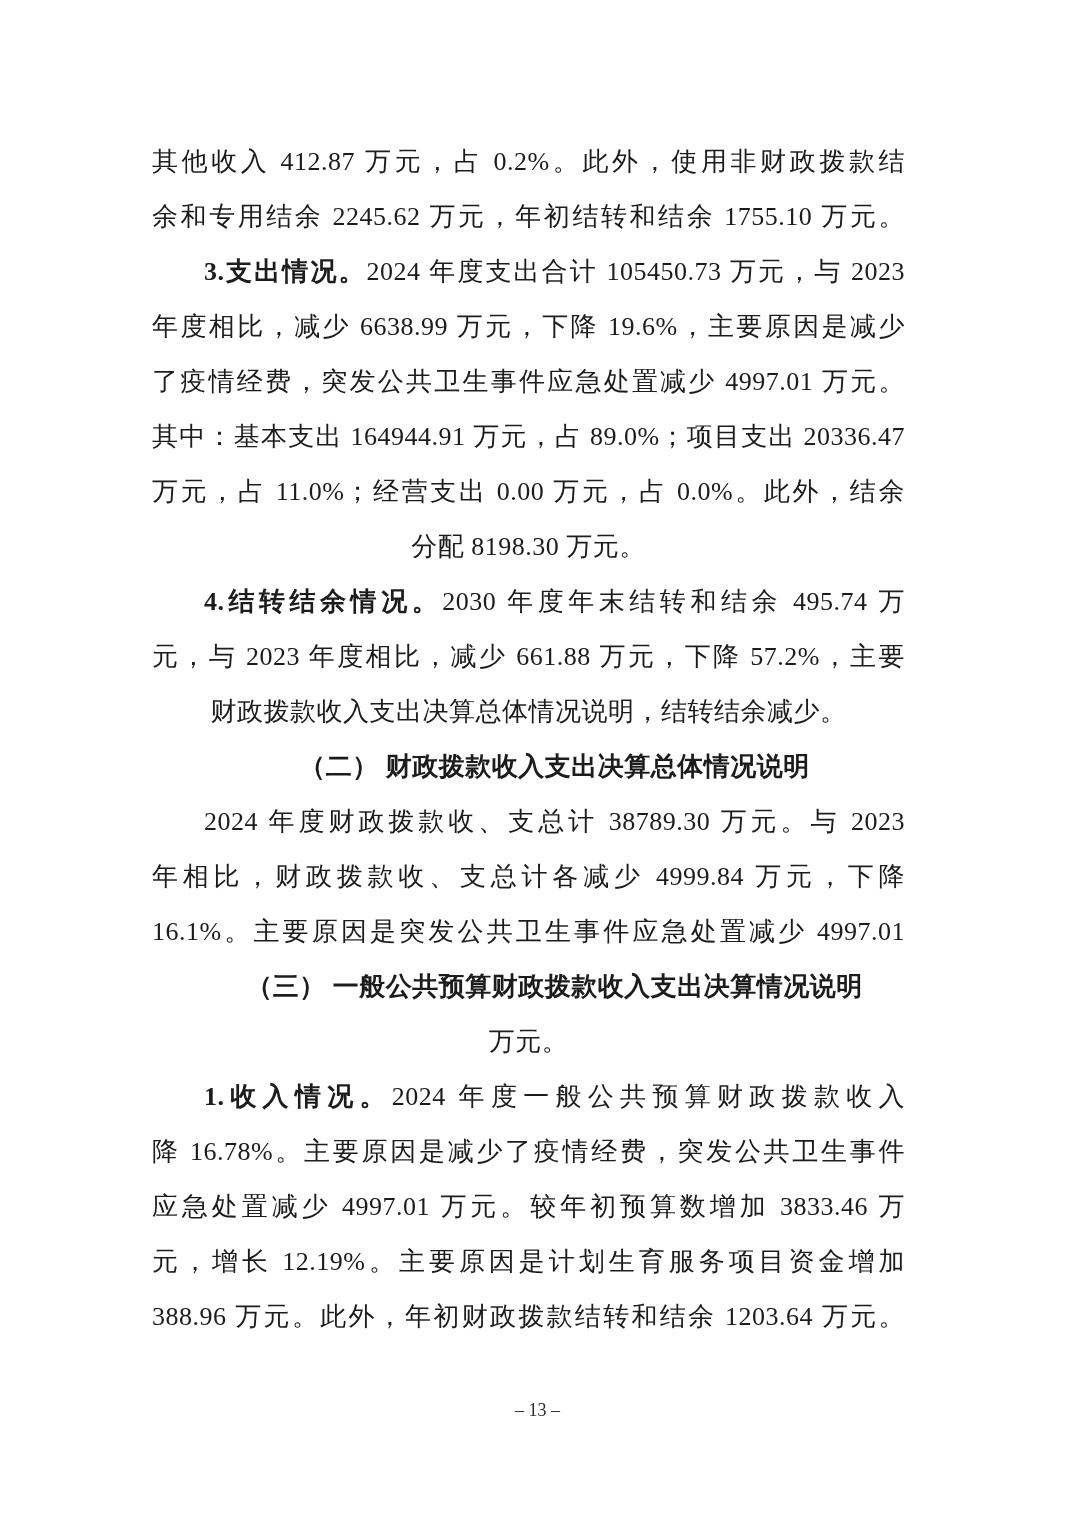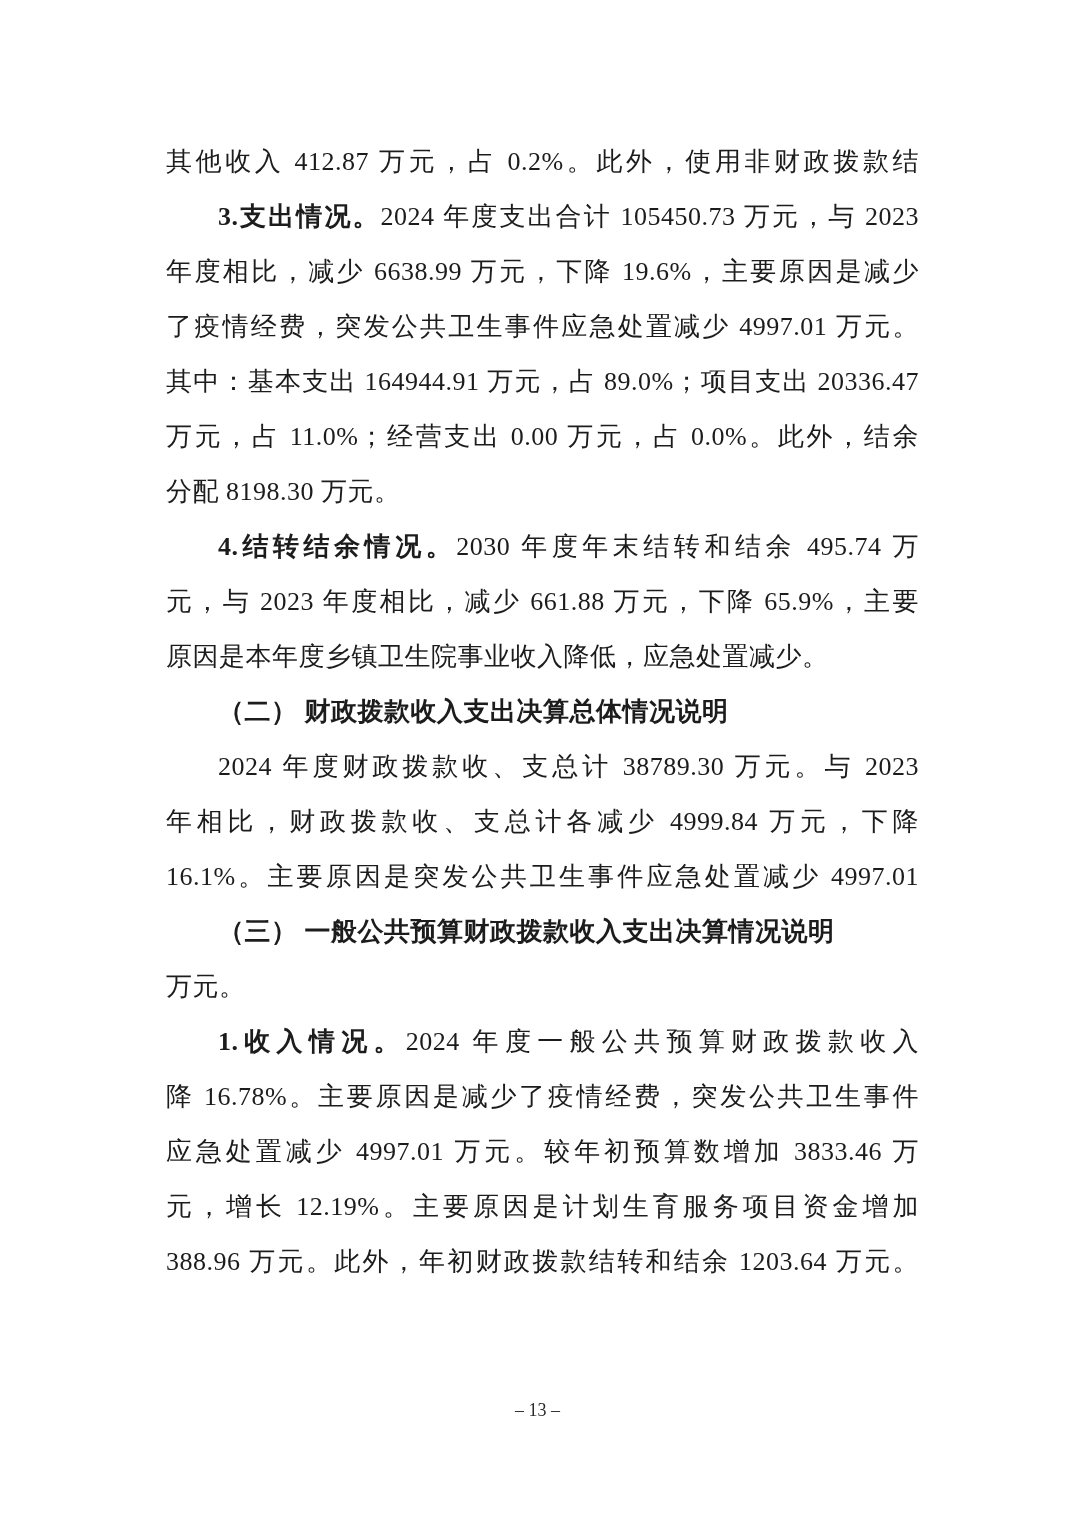--- a/index.html
+++ b/index.html
@@ -11,30 +11,31 @@
     position: relative;
     width: 1075px;
     height: 1520px;
     background: #ffffff;
     overflow: hidden;
     font-family: "Liberation Serif", "DejaVu Serif", serif;
     color: #1c1c1c;
   }
   .content {
     position: absolute;
-    left: 166px;
+    left: 152px;
     top: 134px;
     width: 753px;
   }
   .line {
     height: 55px;
     line-height: 55px;
     font-size: 26px;
     letter-spacing: 0.5px;
     white-space: nowrap;
+    text-align: center;
   }
   .line.justify {
     white-space: normal;
     text-align: justify;
     text-align-last: justify;
     -moz-text-align-last: justify;
   }
   .line.indent {
     padding-left: 52px;
   }
@@ -51,29 +52,30 @@
     line-height: 24px;
     color: #2a2a2a;
   }
 </style>
 </head>
 <body>
 
 <div class="page">
   <div class="content">
       <div class="line justify"><span class="seg">其他收入 412.87 万元，占 0.2%。此外，使用非财政拨款结</span></div>
+      <div class="line justify"><span class="seg">余和专用结余 2245.62 万元，年初结转和结余 1755.10 万元。</span></div>
       <div class="line indent justify"><span class="seg bold">3.支出情况。</span><span class="seg">2024 年度支出合计 105450.73 万元，与 2023</span></div>
       <div class="line justify"><span class="seg">年度相比，减少 6638.99 万元，下降 19.6%，主要原因是减少</span></div>
       <div class="line justify"><span class="seg">了疫情经费，突发公共卫生事件应急处置减少 4997.01 万元。</span></div>
       <div class="line justify"><span class="seg">其中：基本支出 164944.91 万元，占 89.0%；项目支出 20336.47</span></div>
       <div class="line justify"><span class="seg">万元，占 11.0%；经营支出 0.00 万元，占 0.0%。此外，结余</span></div>
       <div class="line"><span class="seg">分配 8198.30 万元。</span></div>
       <div class="line indent justify"><span class="seg bold">4.结转结余情况。</span><span class="seg">2030 年度年末结转和结余 495.74 万</span></div>
-      <div class="line justify"><span class="seg">元，与 2023 年度相比，减少 661.88 万元，下降 65.9%，主要</span></div>
-      <div class="line"><span class="seg">原因是本年度乡镇卫生院事业收入降低，应急处置减少。</span></div>
+      <div class="line justify"><span class="seg">元，与 2023 年度相比，减少 661.88 万元，下降 57.2%，主要</span></div>
+      <div class="line"><span class="seg">财政拨款收入支出决算总体情况说明，结转结余减少。</span></div>
       <div class="line indent"><span class="seg bold">（二） 财政拨款收入支出决算总体情况说明</span></div>
       <div class="line indent justify"><span class="seg">2024 年度财政拨款收、支总计 38789.30 万元。与 2023</span></div>
       <div class="line justify"><span class="seg">年相比，财政拨款收、支总计各减少 4999.84 万元，下降</span></div>
       <div class="line justify"><span class="seg">16.1%。主要原因是突发公共卫生事件应急处置减少 4997.01</span></div>
       <div class="line indent"><span class="seg bold">（三） 一般公共预算财政拨款收入支出决算情况说明</span></div>
       <div class="line"><span class="seg">万元。</span></div>
       <div class="line indent justify"><span class="seg bold">1.收入情况。</span><span class="seg">2024 年度一般公共预算财政拨款收入</span></div>
       <div class="line justify"><span class="seg">降 16.78%。主要原因是减少了疫情经费，突发公共卫生事件</span></div>
       <div class="line justify"><span class="seg">应急处置减少 4997.01 万元。较年初预算数增加 3833.46 万</span></div>
       <div class="line justify"><span class="seg">元，增长 12.19%。主要原因是计划生育服务项目资金增加</span></div>

